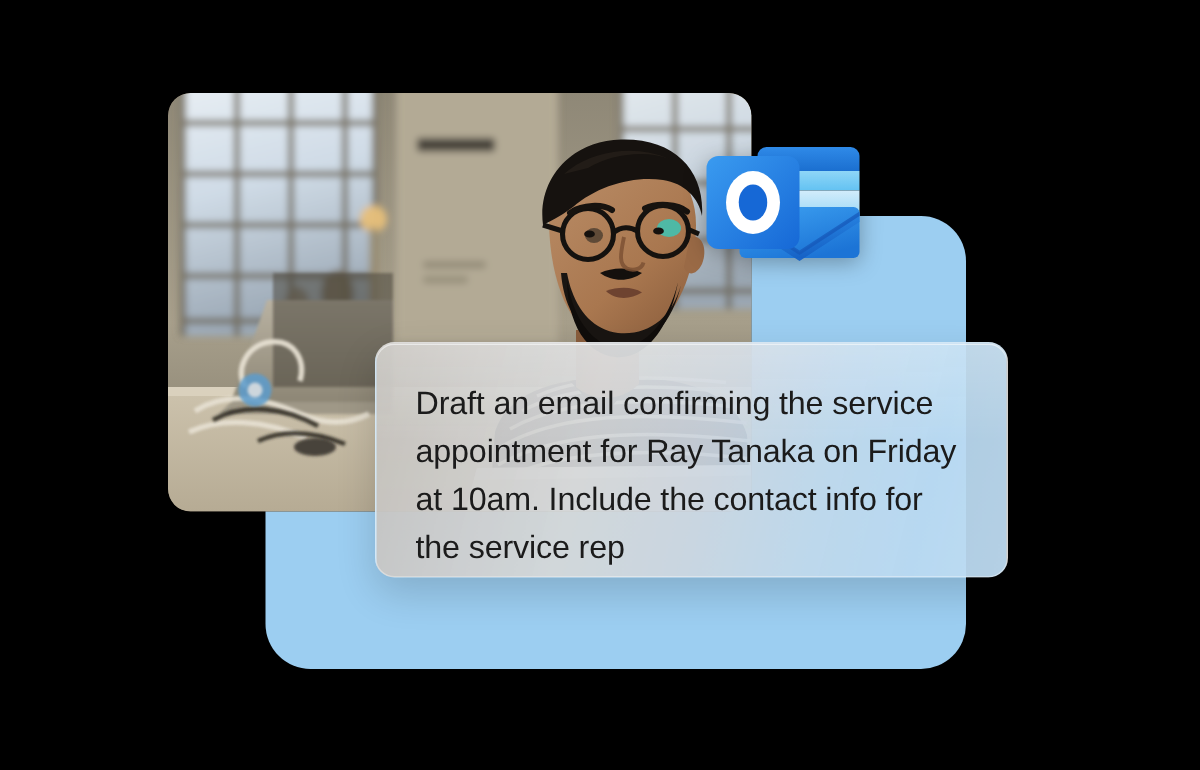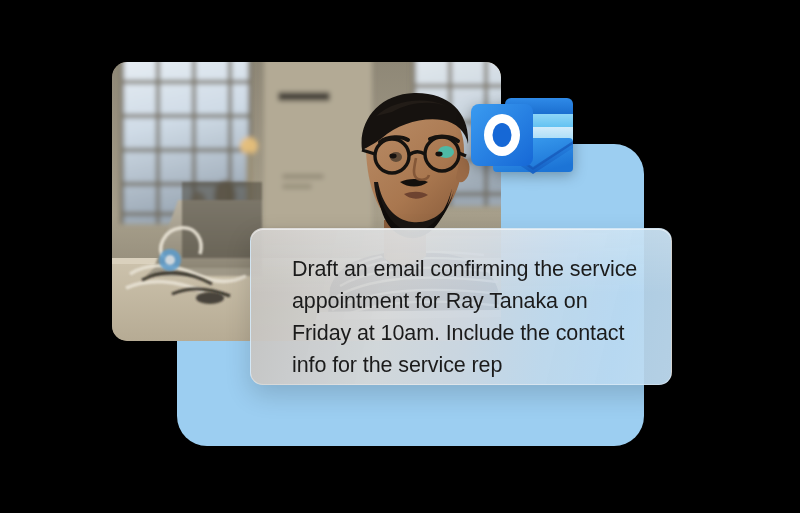--- a/index.html
+++ b/index.html
@@ -72,21 +72,21 @@
   }
   .prompt-card::after{
     content:"";
     position:absolute; inset:0;
     background:linear-gradient(180deg, rgba(255,255,255,.22) 0%, rgba(255,255,255,0) 42%);
     pointer-events:none;
   }
   .prompt-text{
     position:relative;
     z-index:2;
-    padding:24px 28px 0 41px;
+    padding:24px 28px 0 26px;
     font-family:"Liberation Sans", sans-serif;
     font-size:21.5px;
     line-height:32px;
     color:#1b1b1b;
     letter-spacing:-0.1px;
     font-weight:400;
   }
 </style>
 </head>
 <body>

